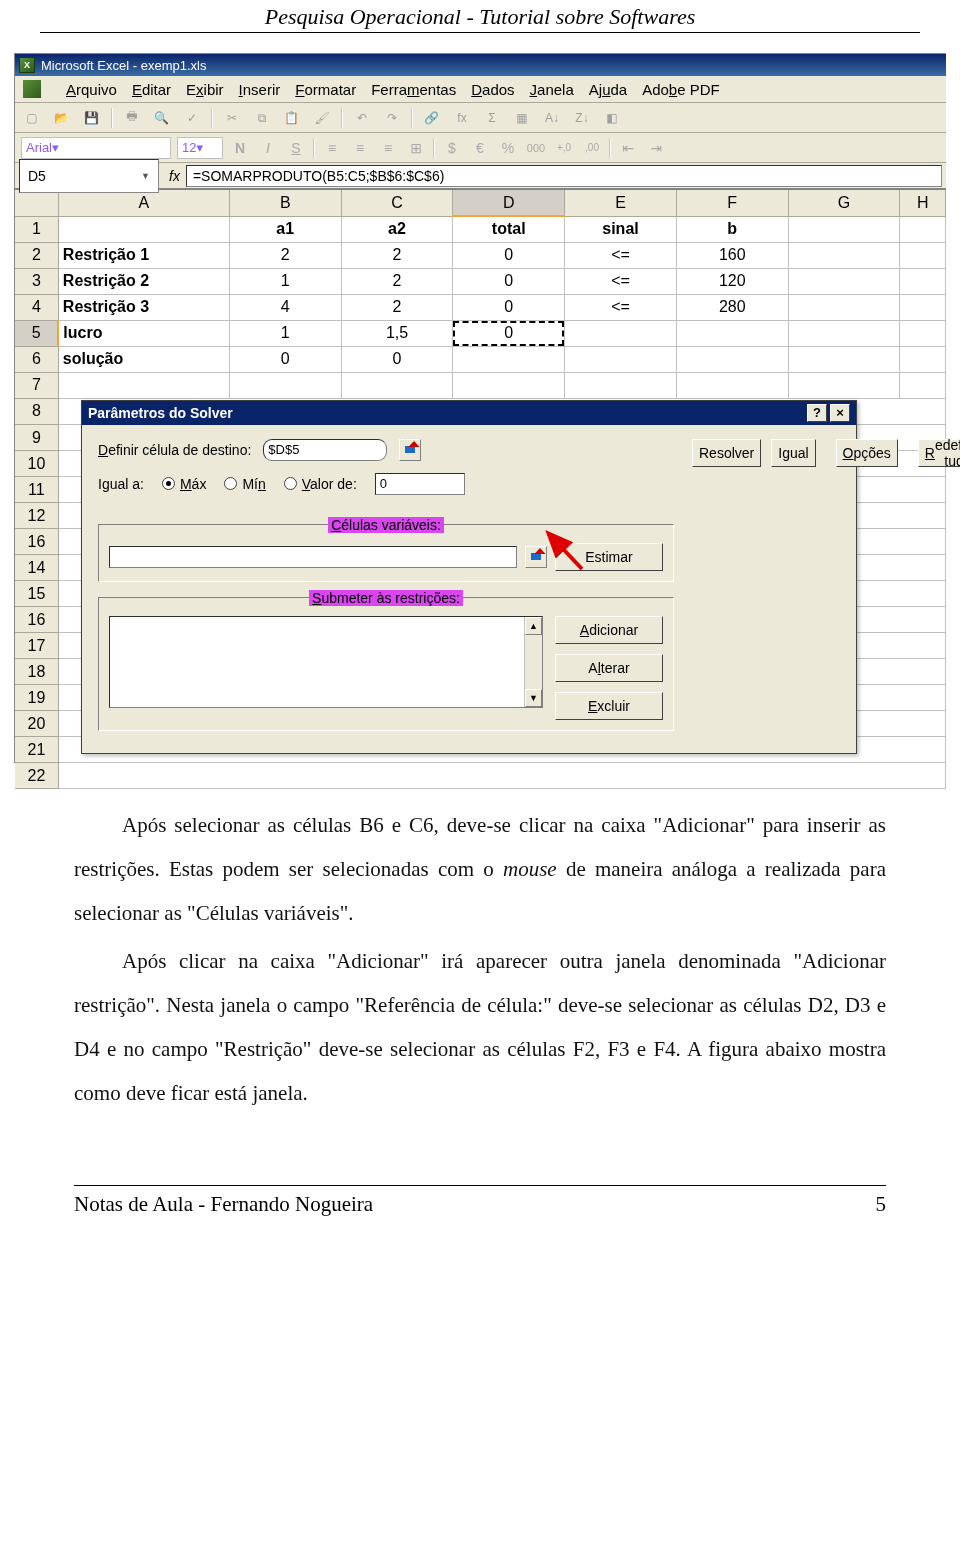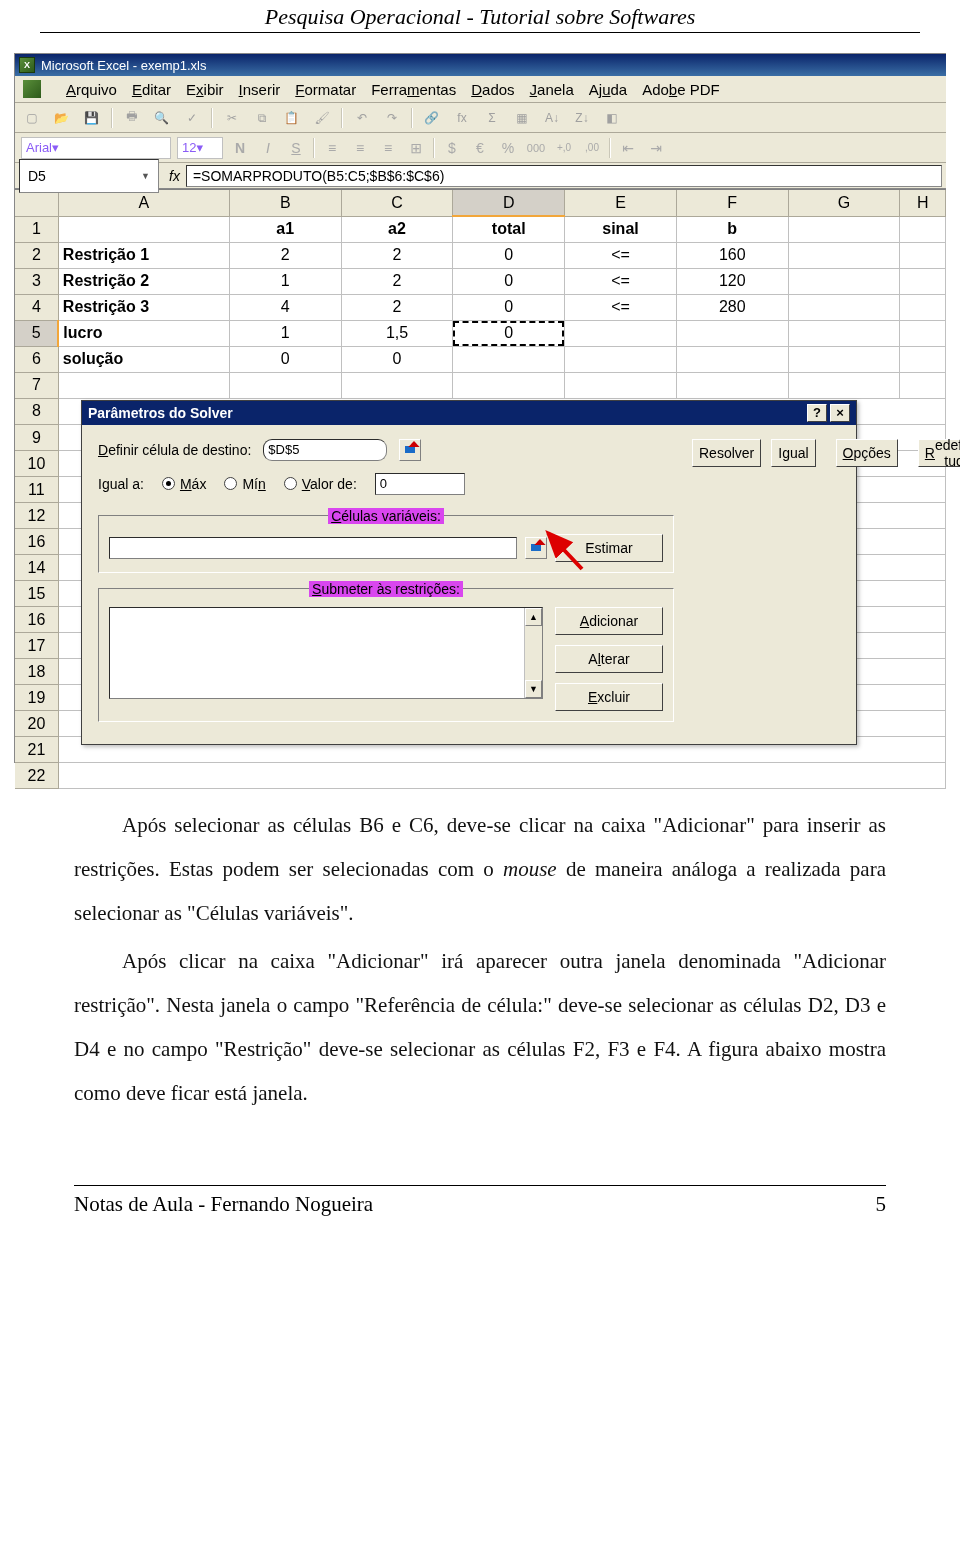--- a/index.html
+++ b/index.html
@@ -262,21 +262,21 @@
   .refbtn .mini::after {
     content: "";
     position: absolute;
     right: -3px; top: -3px;
     border: 4px solid transparent;
     border-top-color: #c00;
     border-left-color: #c00;
     width: 0; height: 0;
     transform: rotate(45deg);
   }
-  .row2 { display: flex; align-items: center; gap: 18px; margin-bottom: 13px; }
+  .row2 { display: flex; align-items: center; gap: 18px; margin-bottom: 22px; }
   .radio {
     width: 13px; height: 13px; border-radius: 50%;
     border: 1px solid #404040;
     background: #fff;
     display: inline-flex; align-items: center; justify-content: center;
   }
   .radio.checked::after {
     content: ""; width: 5px; height: 5px; border-radius: 50%; background: #000;
   }
   .rlabel { display: inline-flex; align-items: center; gap: 5px; }

